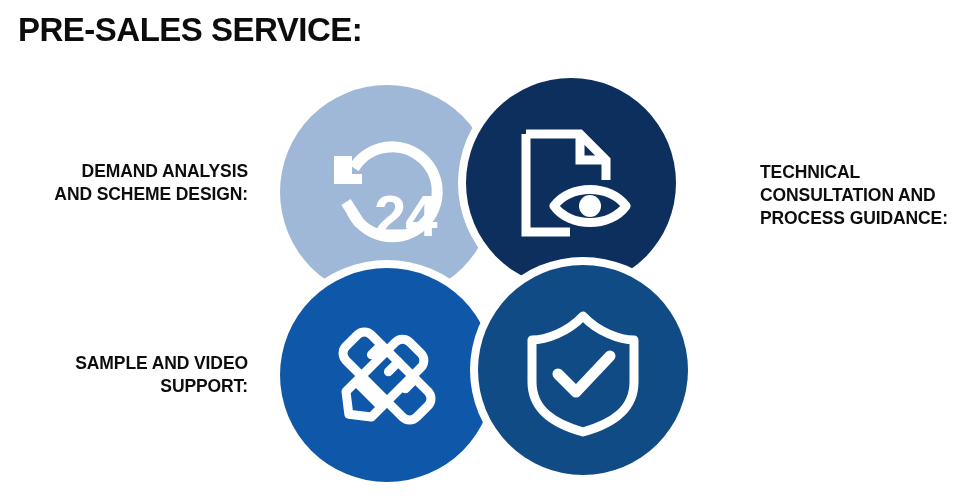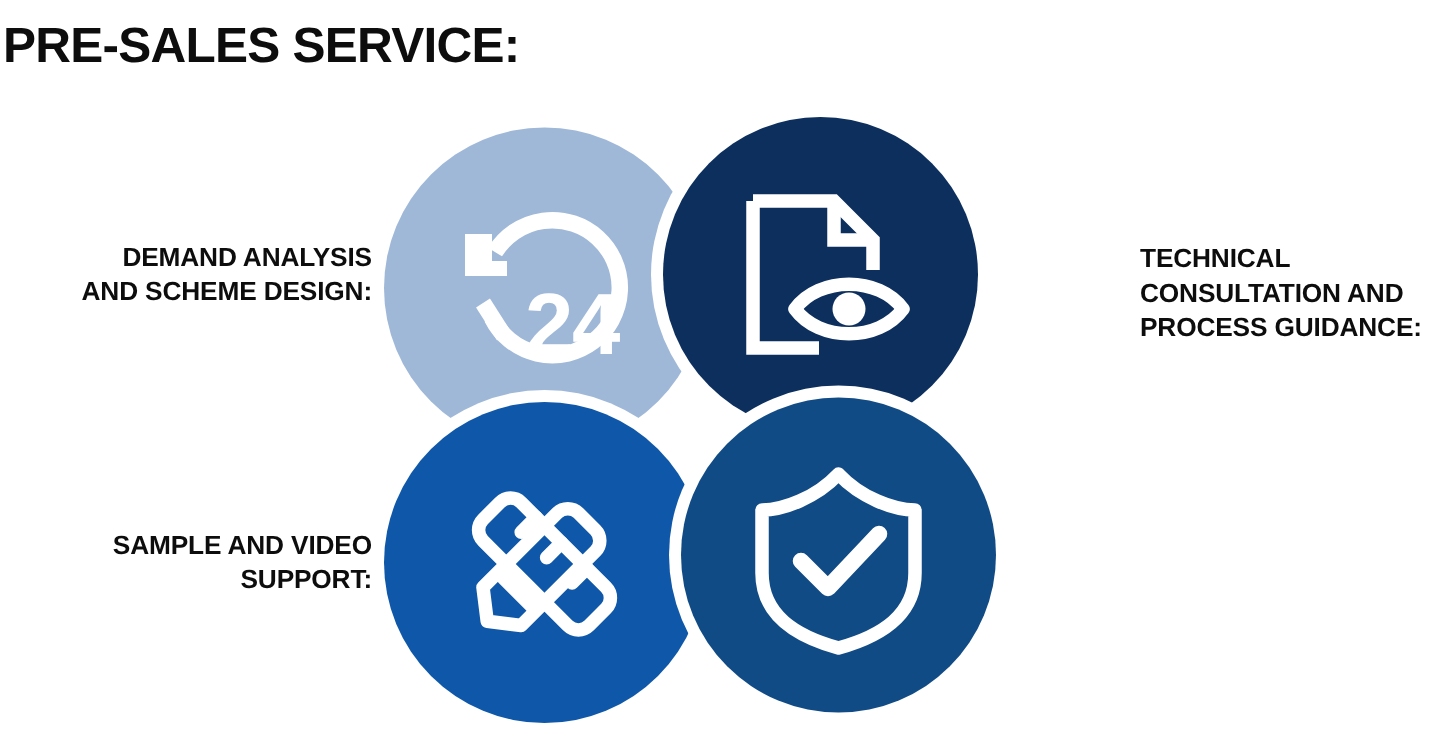--- a/index.html
+++ b/index.html
@@ -16,34 +16,34 @@
   .canvas {
     position: relative;
     width: 960px;
     height: 498px;
     background: #ffffff;
   }
 
   
   .page-title {
     position: absolute;
-    left: 2px;
+    left: 18px;
     top: 12px;
     font-size: 33px;
     font-weight: bold;
     letter-spacing: -0.5px;
     color: #0d0d0d;
     line-height: 1.1;
     white-space: nowrap;
   }
 
   
   .cluster {
     position: absolute;
-    left: 244px;
+    left: 268px;
     top: 70px;
     width: 420px;
     height: 420px;
   }
   .cluster svg { display: block; }
 
   
   .label {
     position: absolute;
     font-size: 17.5px;

